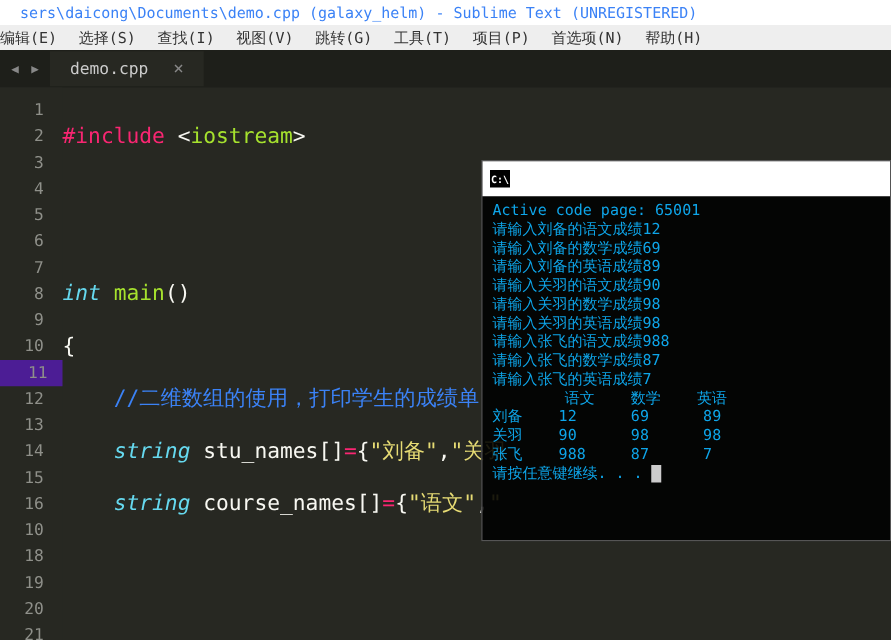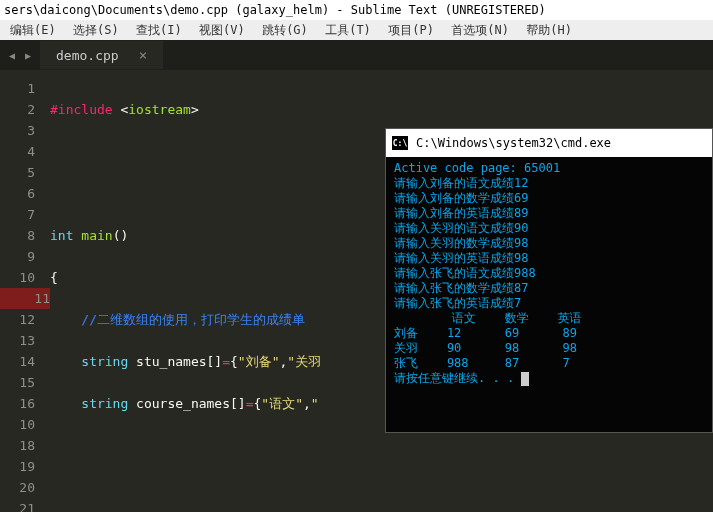--- a/index.html
+++ b/index.html
@@ -1,30 +1,30 @@
 <!DOCTYPE html>
 <html><head>
 <meta charset="utf-8">
 <style>
 *{margin:0;padding:0;box-sizing:border-box;font-family:"Consolas","Microsoft YaHei",monospace}
 body{width:713px;height:512px;overflow:hidden;background:#272822;position:relative}
-.title-bar{height:20px;background:#fff;color:#000000;font-size:12px;line-height:20px;padding-left:4px;font-family:"Microsoft YaHei",sans-serif}
-.menu-bar{height:20px;background:#eee;font-size:12px;line-height:20px;padding-left:10px;color:#333;font-family:"Microsoft YaHei",sans-serif}
+.title-bar{height:20px;background:#fff;color:#3b82f6;font-size:12px;line-height:20px;padding-left:16px;font-family:"Microsoft YaHei",sans-serif}
+.menu-bar{height:20px;background:#eee;font-size:12px;line-height:20px;color:#333;font-family:"Microsoft YaHei",sans-serif}
 .menu-bar span{margin-right:14px;cursor:default}
 .tab-bar{height:30px;background:#1e1f1a;display:flex;align-items:center}
 .nav-arrows{width:40px;display:flex;justify-content:space-around;color:#888;font-size:10px;padding:0 4px}
 .tab{background:#272822;color:#ccc;padding:6px 16px;font-size:13px;display:flex;align-items:center;gap:20px;position:relative}
 .tab .dirty{color:#888;font-size:14px}
 .editor{display:flex;height:calc(100% - 70px);position:relative}
 .gutter{width:50px;background:#272822;text-align:right;padding-right:15px;padding-top:8px;color:#8f908a;font-size:13px;line-height:21px}
-.gutter .hl{background:#7f1d1d;display:block;margin-right:-15px;padding-right:0}
-.code{flex:1;padding-top:8px;font-size:13px;line-height:21px;color:#f8f8f2;white-space:pre}
+.gutter .hl{background:#4c1d95;display:block;margin-right:-15px;padding-right:12px}
+.code{flex:1;padding-top:8px;font-size:17px;line-height:21px;color:#f8f8f2;white-space:pre}
 .code .line{height:21px}
 .kw{color:#f92672}
-.ty{color:#66d9ef;}
+.ty{color:#66d9ef;font-style:italic}
 .fn{color:#a6e22e}
 .str{color:#e6db74}
 .num{color:#ae81ff}
 .cm{color:#3b82f6}
 .op{color:#f92672}
 .term{position:absolute;top:128px;left:385px;width:328px;height:305px;background:rgba(0,0,0,0.88);border:1px solid #555;font-size:12px}
 .term-title{height:28px;background:#fff;display:flex;align-items:center;padding-left:6px;gap:8px;color:#000;font-family:"Microsoft YaHei",sans-serif}
 .term-icon{width:16px;height:14px;background:#000;display:inline-flex;align-items:center;justify-content:center;color:#fff;font-size:8px;font-weight:bold}
 .term-body{padding:4px 8px;color:#0ea5e9;font-size:12px;line-height:15px;white-space:pre;font-family:"NSimSun","Consolas",monospace}
 .cursor{display:inline-block;width:8px;height:14px;background:#ccc;vertical-align:middle}
@@ -103,16 +103,15 @@
 
 
 
 
   </div>
 </div>
 
 <div class="term">
   <div class="term-title">
     <span class="term-icon">C:\</span>
-    <span>C:\Windows\system32\cmd.exe</span>
   </div>
   <div class="term-body" id="term-body"><div>Active code page: 65001</div><div>请输入刘备的语文成绩12</div><div>请输入刘备的数学成绩69</div><div>请输入刘备的英语成绩89</div><div>请输入关羽的语文成绩90</div><div>请输入关羽的数学成绩98</div><div>请输入关羽的英语成绩98</div><div>请输入张飞的语文成绩988</div><div>请输入张飞的数学成绩87</div><div>请输入张飞的英语成绩7</div><div></div><div>        语文    数学    英语</div><div>刘备    12      69      89</div><div>关羽    90      98      98</div><div>张飞    988     87      7</div><div></div><div>请按任意键继续. . . <span class="cursor"></span></div></div>
 </div>
 
 </body></html>

